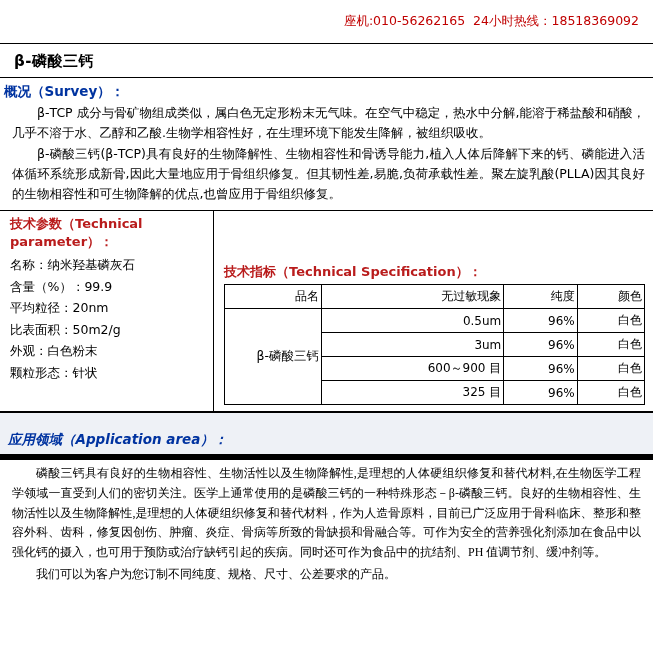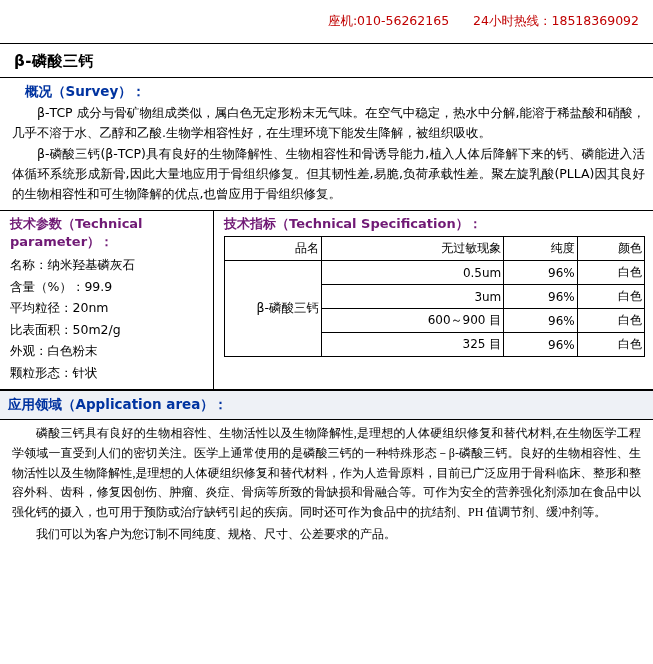--- a/index.html
+++ b/index.html
@@ -21,47 +21,48 @@
     height: 664px;
     box-sizing: border-box;
   }
   
   .contact-bar {
     height: 44px;
     padding-right: 14px;
     display: flex;
     align-items: center;
     justify-content: flex-end;
-    gap: 24px;
+    gap: 8px;
     font-size: 12.5px;
     color: #c00000;
     border-bottom: 1px solid #000000;
     box-sizing: border-box;
   }
   .contact-bar span { white-space: nowrap; }
   
   .doc-title {
     padding: 8px 0 6px 14px;
     font-size: 15px;
     font-weight: bold;
     border-bottom: 1px solid #000000;
     letter-spacing: 0.5px;
   }
   
   .sec-head {
     font-size: 13.5px;
     font-weight: bold;
     color: #0033a0;
-    padding: 5px 0 2px 25px;
+    padding: 5px 0 2px 4px;
   }
   .sec-head.app {
     background: #eef1f6;
     border-top: 1px solid #000000;
-    border-bottom: 1px solid #000000;
-    padding: 5px 0 5px 8px;
+    border-bottom: 6px solid #000000;
+    padding: 18px 0 5px 8px;
+    font-style: italic;
   }
   .para {
     font-size: 12.5px;
     line-height: 1.62;
     text-align: justify;
     padding: 0 8px 0 12px;
     text-indent: 2em;
   }
   .survey-block { padding-bottom: 6px; }
   
@@ -73,25 +74,26 @@
   .spec-left {
     width: 214px;
     box-sizing: border-box;
     padding: 4px 0 6px 10px;
     border-right: 1px solid #000000;
   }
   .spec-right {
     flex: 1;
     box-sizing: border-box;
     padding: 4px 8px 6px 10px;
+    margin-top: 48px;
   }
   .spec-title {
     font-size: 13px;
     font-weight: bold;
-    color: #701a75;
+    color: #b91c1c;
     margin-bottom: 3px;
   }
   .kv {
     font-size: 12.5px;
     line-height: 1.72;
   }
   table.spec-table {
     border-collapse: collapse;
     width: 100%;
     margin-top: 2px;

